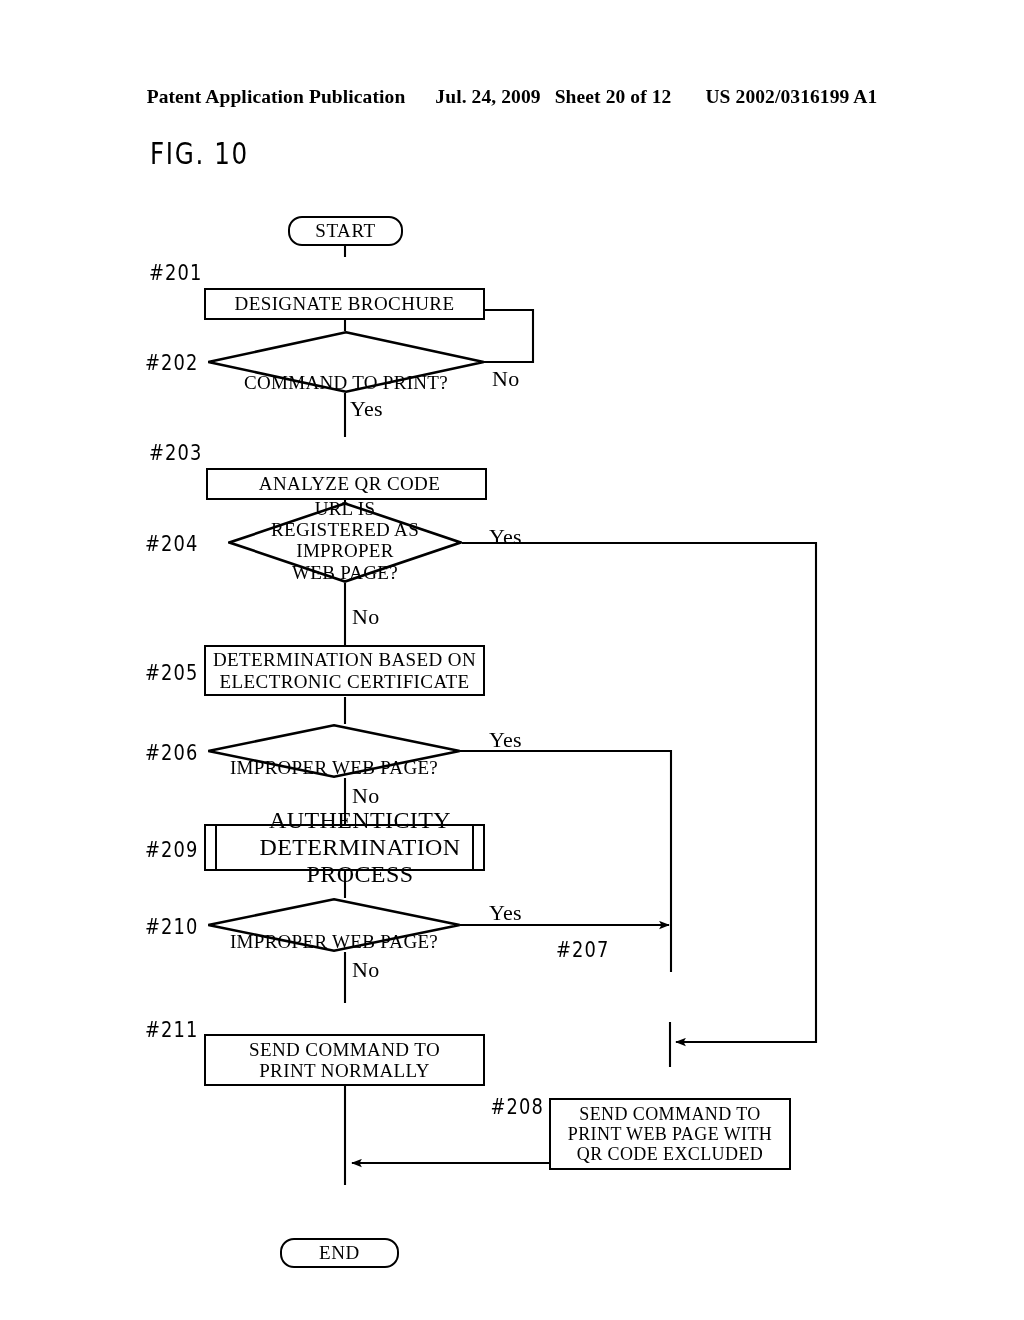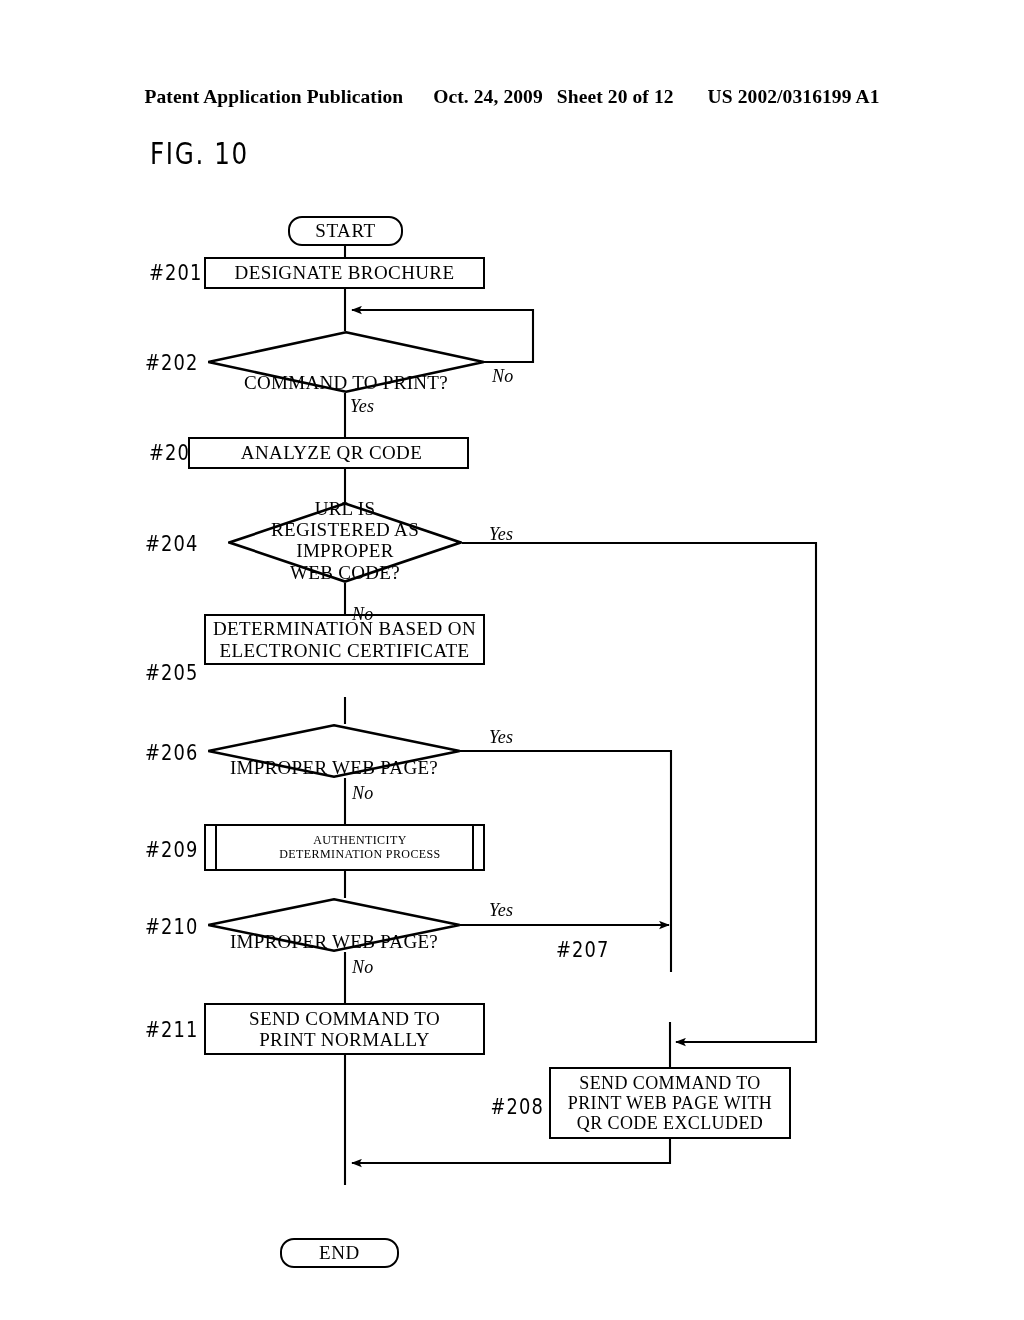--- a/index.html
+++ b/index.html
@@ -79,24 +79,25 @@
     border: 2.2px solid #000;
     border-radius: 14px;
     font-size: 19px;
     letter-spacing: 0.6px;
     margin-top: 24px;
   }
   .process {
     border: 2.2px solid #000;
     font-size: 19px;
     letter-spacing: 0.4px;
+    margin-top: 31px;
   }
   .predef {
     border: 2.2px solid #000;
-    font-size: 12px;
+    font-size: 24px;
     letter-spacing: 0.4px;
     padding-left: 31px;
   }
   .predef .bar {
     position: absolute;
     top: 0;
     bottom: 0;
     width: 2.2px;
     background: #000;
   }
@@ -136,35 +137,34 @@
     transform: scaleX(0.85);
     white-space: nowrap;
   }
   .step-num.right-anchor { transform-origin: right center; text-align: right; }
   .step-num.left-anchor  { transform-origin: left center;  text-align: left;  }
 
   
   .branch-label {
     position: absolute;
     font-family: "Liberation Serif", serif;
-    font-size: 18px;
+    font-size: 22px;
     letter-spacing: 0.3px;
     white-space: nowrap;
-    font-style: italic;
   }
 </style>
 </head>
 <body>
 
 <div id="page">
 
   <div id="pub-header">
     <span class="h-seg">Patent Application Publication</span>
     <span class="gap-a"></span>
-    <span class="h-seg">Oct. 24, 2009</span>
+    <span class="h-seg">Jul. 24, 2009</span>
     <span class="gap-b"></span>
     <span class="h-seg">Sheet 20 of 12</span>
     <span class="gap-c"></span>
     <span class="h-seg">US 2002/0316199 A1</span>
   </div>
 
   <div id="fig-label">FIG. 10</div>
 
   <svg id="wires" width="1024" height="1320" viewBox="0 0 1024 1320">
     <defs>
@@ -221,32 +221,32 @@
 
   <div class="step-num right-anchor" style="left:136px; top:351px; width:60px;">#202</div>
   <div class="decision" style="left:207px; top:331px; width:278px; height:62px;">
     <svg width="278" height="62" viewBox="0 0 278 62">
       <polygon points="139,1.3 276.7,31 139,60.7 1.3,31" fill="#fff" stroke="#000" stroke-width="2.6"></polygon>
     </svg>
     <span class="dtext">COMMAND TO PRINT?</span>
   </div>
 
   <div class="step-num right-anchor" style="left:140px; top:441px; width:60px;">#203</div>
-  <div class="node process" style="left:188px; top:437px; width:281px; height:32px;padding-left:6px;">
+  <div class="node process" style="left:206px; top:437px; width:281px; height:32px;padding-left:6px;">
     <span>ANALYZE QR CODE</span>
   </div>
 
   <div class="step-num right-anchor" style="left:136px; top:532px; width:60px;">#204</div>
   <div class="decision" style="left:228px; top:502px; width:234px; height:81px;">
     <svg width="234" height="81" viewBox="0 0 234 81">
       <polygon points="117,1.4 232.6,40.5 117,79.6 1.4,40.5" fill="#fff" stroke="#000" stroke-width="2.6"></polygon>
     </svg>
     <span class="dtext" style="width:228px;">URL IS
 REGISTERED AS IMPROPER
-WEB CODE?</span>
+WEB PAGE?</span>
   </div>
 
   <div class="step-num right-anchor" style="left:136px; top:661px; width:60px;">#205</div>
   <div class="node process" style="left:204px; top:614px; width:281px; height:51px;">
     <span>DETERMINATION BASED ON
 ELECTRONIC CERTIFICATE</span>
   </div>
 
   <div class="step-num right-anchor" style="left:136px; top:741px; width:60px;">#206</div>
   <div class="decision" style="left:207px; top:724px; width:254px; height:54px;">

